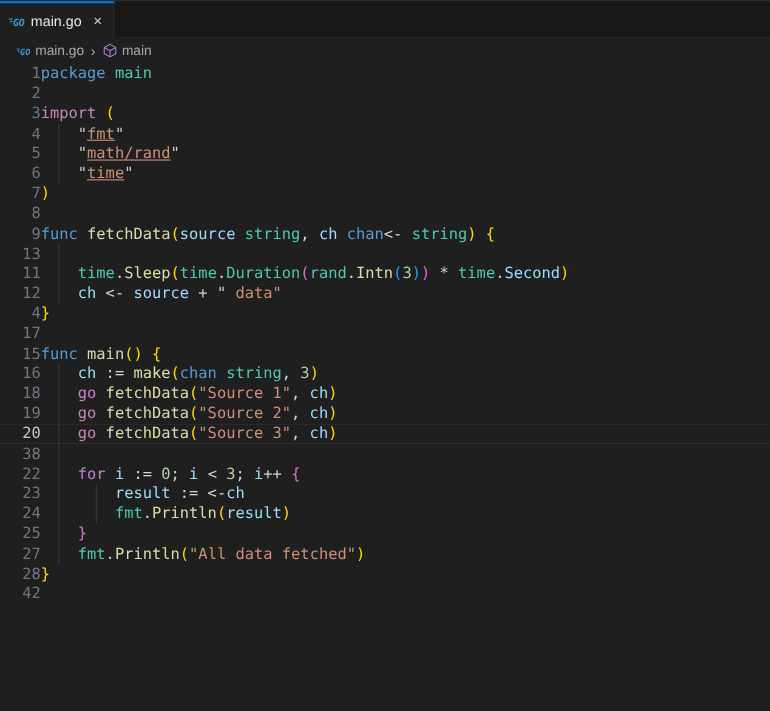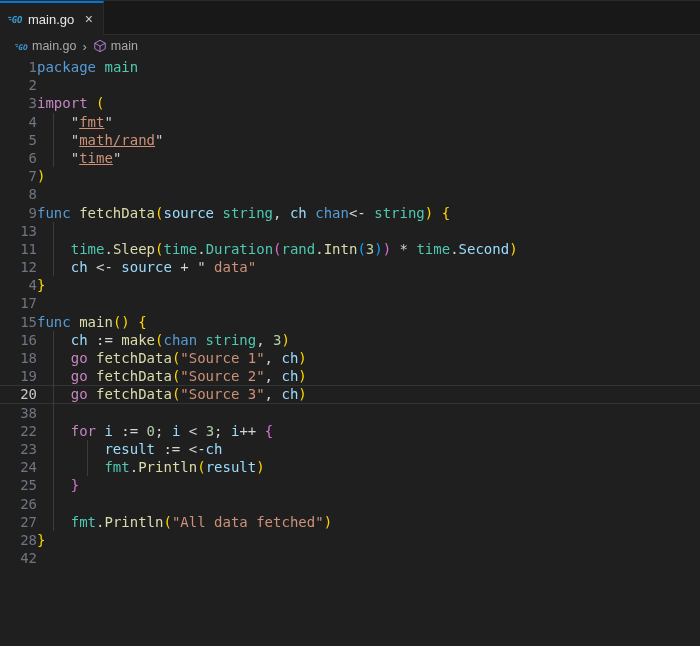--- a/index.html
+++ b/index.html
@@ -119,18 +119,17 @@
       <div class="line"><span class="ln">15</span><span class="code"><span style="color: rgb(86, 156, 214);">func</span><span style="color: rgb(212, 212, 212);"> </span><span style="color: rgb(220, 220, 170);">main</span><span style="color: rgb(255, 215, 0);">()</span><span style="color: rgb(212, 212, 212);"> </span><span style="color: rgb(255, 215, 0);">{</span></span></div>
       <div class="line"><span class="guide" style="left: 53px;"></span><span class="ln">16</span><span class="code"><span style="color: rgb(212, 212, 212);">    </span><span style="color: rgb(156, 220, 254);">ch</span><span style="color: rgb(212, 212, 212);"> := </span><span style="color: rgb(220, 220, 170);">make</span><span style="color: rgb(255, 215, 0);">(</span><span style="color: rgb(86, 156, 214);">chan</span><span style="color: rgb(212, 212, 212);"> </span><span style="color: rgb(78, 201, 176);">string</span><span style="color: rgb(212, 212, 212);">, </span><span style="color: rgb(181, 206, 168);">3</span><span style="color: rgb(255, 215, 0);">)</span></span></div>
       <div class="line"><span class="guide" style="left: 53px;"></span><span class="ln">18</span><span class="code"><span style="color: rgb(212, 212, 212);">    </span><span style="color: rgb(197, 134, 192);">go</span><span style="color: rgb(212, 212, 212);"> </span><span style="color: rgb(220, 220, 170);">fetchData</span><span style="color: rgb(255, 215, 0);">(</span><span style="color: rgb(206, 145, 120);">"Source 1"</span><span style="color: rgb(212, 212, 212);">, </span><span style="color: rgb(156, 220, 254);">ch</span><span style="color: rgb(255, 215, 0);">)</span></span></div>
       <div class="line"><span class="guide" style="left: 53px;"></span><span class="ln">19</span><span class="code"><span style="color: rgb(212, 212, 212);">    </span><span style="color: rgb(197, 134, 192);">go</span><span style="color: rgb(212, 212, 212);"> </span><span style="color: rgb(220, 220, 170);">fetchData</span><span style="color: rgb(255, 215, 0);">(</span><span style="color: rgb(206, 145, 120);">"Source 2"</span><span style="color: rgb(212, 212, 212);">, </span><span style="color: rgb(156, 220, 254);">ch</span><span style="color: rgb(255, 215, 0);">)</span></span></div>
       <div class="line current"><span class="guide" style="left: 53px;"></span><span class="ln">20</span><span class="code"><span style="color: rgb(212, 212, 212);">    </span><span style="color: rgb(197, 134, 192);">go</span><span style="color: rgb(212, 212, 212);"> </span><span style="color: rgb(220, 220, 170);">fetchData</span><span style="color: rgb(255, 215, 0);">(</span><span style="color: rgb(206, 145, 120);">"Source 3"</span><span style="color: rgb(212, 212, 212);">, </span><span style="color: rgb(156, 220, 254);">ch</span><span style="color: rgb(255, 215, 0);">)</span></span></div>
       <div class="line"><span class="guide" style="left: 53px;"></span><span class="ln">38</span><span class="code"></span></div>
       <div class="line"><span class="guide" style="left: 53px;"></span><span class="ln">22</span><span class="code"><span style="color: rgb(212, 212, 212);">    </span><span style="color: rgb(197, 134, 192);">for</span><span style="color: rgb(212, 212, 212);"> </span><span style="color: rgb(156, 220, 254);">i</span><span style="color: rgb(212, 212, 212);"> := </span><span style="color: rgb(181, 206, 168);">0</span><span style="color: rgb(212, 212, 212);">; </span><span style="color: rgb(156, 220, 254);">i</span><span style="color: rgb(212, 212, 212);"> &lt; </span><span style="color: rgb(181, 206, 168);">3</span><span style="color: rgb(212, 212, 212);">; </span><span style="color: rgb(156, 220, 254);">i</span><span style="color: rgb(212, 212, 212);">++ </span><span style="color: rgb(218, 112, 214);">{</span></span></div>
       <div class="line"><span class="guide" style="left: 53px;"></span><span class="guide" style="left: 86.72px;"></span><span class="ln">23</span><span class="code"><span style="color: rgb(212, 212, 212);">        </span><span style="color: rgb(156, 220, 254);">result</span><span style="color: rgb(212, 212, 212);"> := </span><span style="color: rgb(212, 212, 212);">&lt;-</span><span style="color: rgb(156, 220, 254);">ch</span></span></div>
       <div class="line"><span class="guide" style="left: 53px;"></span><span class="guide" style="left: 86.72px;"></span><span class="ln">24</span><span class="code"><span style="color: rgb(212, 212, 212);">        </span><span style="color: rgb(78, 201, 176);">fmt</span><span style="color: rgb(212, 212, 212);">.</span><span style="color: rgb(220, 220, 170);">Println</span><span style="color: rgb(255, 215, 0);">(</span><span style="color: rgb(156, 220, 254);">result</span><span style="color: rgb(255, 215, 0);">)</span></span></div>
       <div class="line"><span class="guide" style="left: 53px;"></span><span class="ln">25</span><span class="code"><span style="color: rgb(212, 212, 212);">    </span><span style="color: rgb(218, 112, 214);">}</span></span></div>
-      <div class="line"><span class="guide" style="left: 53px;"></span><span class="ln">26</span><span class="code"></span></div>
       <div class="line"><span class="guide" style="left: 53px;"></span><span class="ln">27</span><span class="code"><span style="color: rgb(212, 212, 212);">    </span><span style="color: rgb(78, 201, 176);">fmt</span><span style="color: rgb(212, 212, 212);">.</span><span style="color: rgb(220, 220, 170);">Println</span><span style="color: rgb(255, 215, 0);">(</span><span style="color: rgb(206, 145, 120);">"All data fetched"</span><span style="color: rgb(255, 215, 0);">)</span></span></div>
       <div class="line"><span class="ln">28</span><span class="code"><span style="color: rgb(255, 215, 0);">}</span></span></div>
       <div class="line"><span class="ln">42</span><span class="code"></span></div>
     </div>
 </div>
 
 </body></html>

